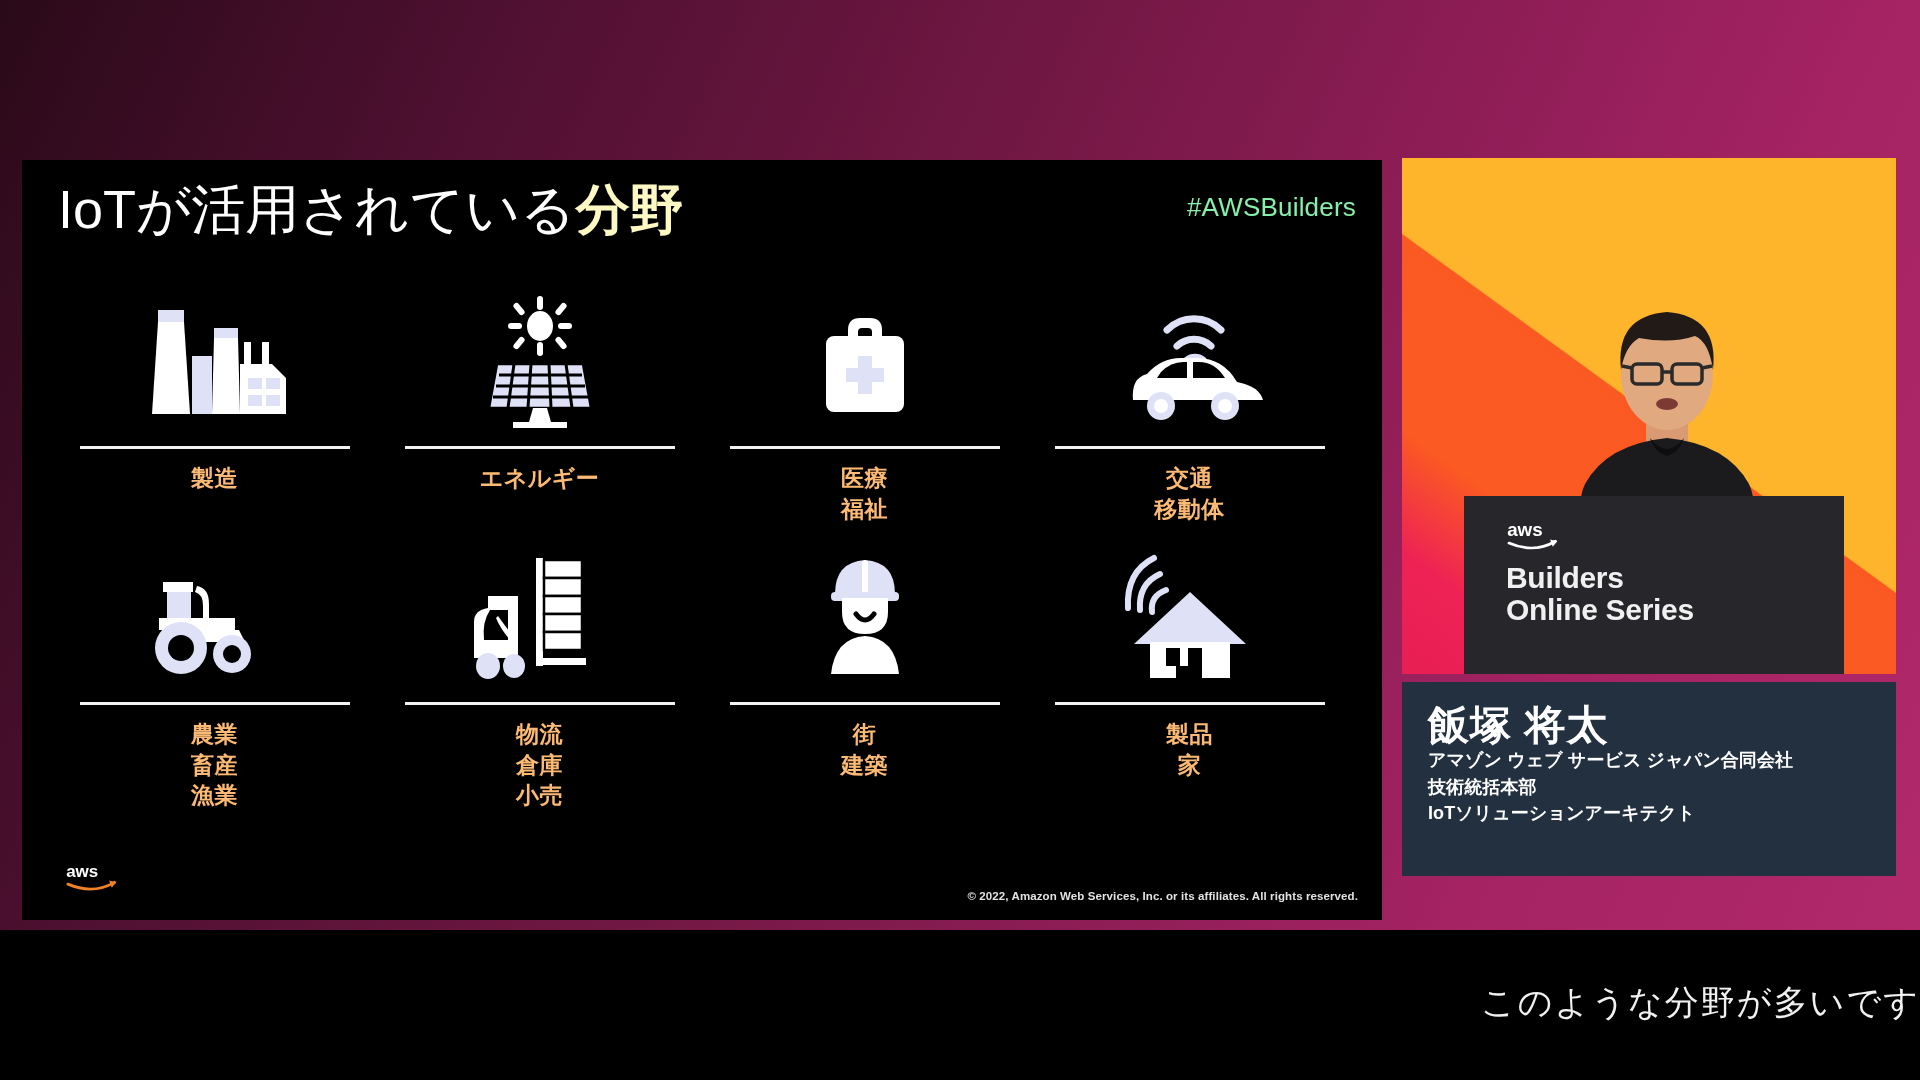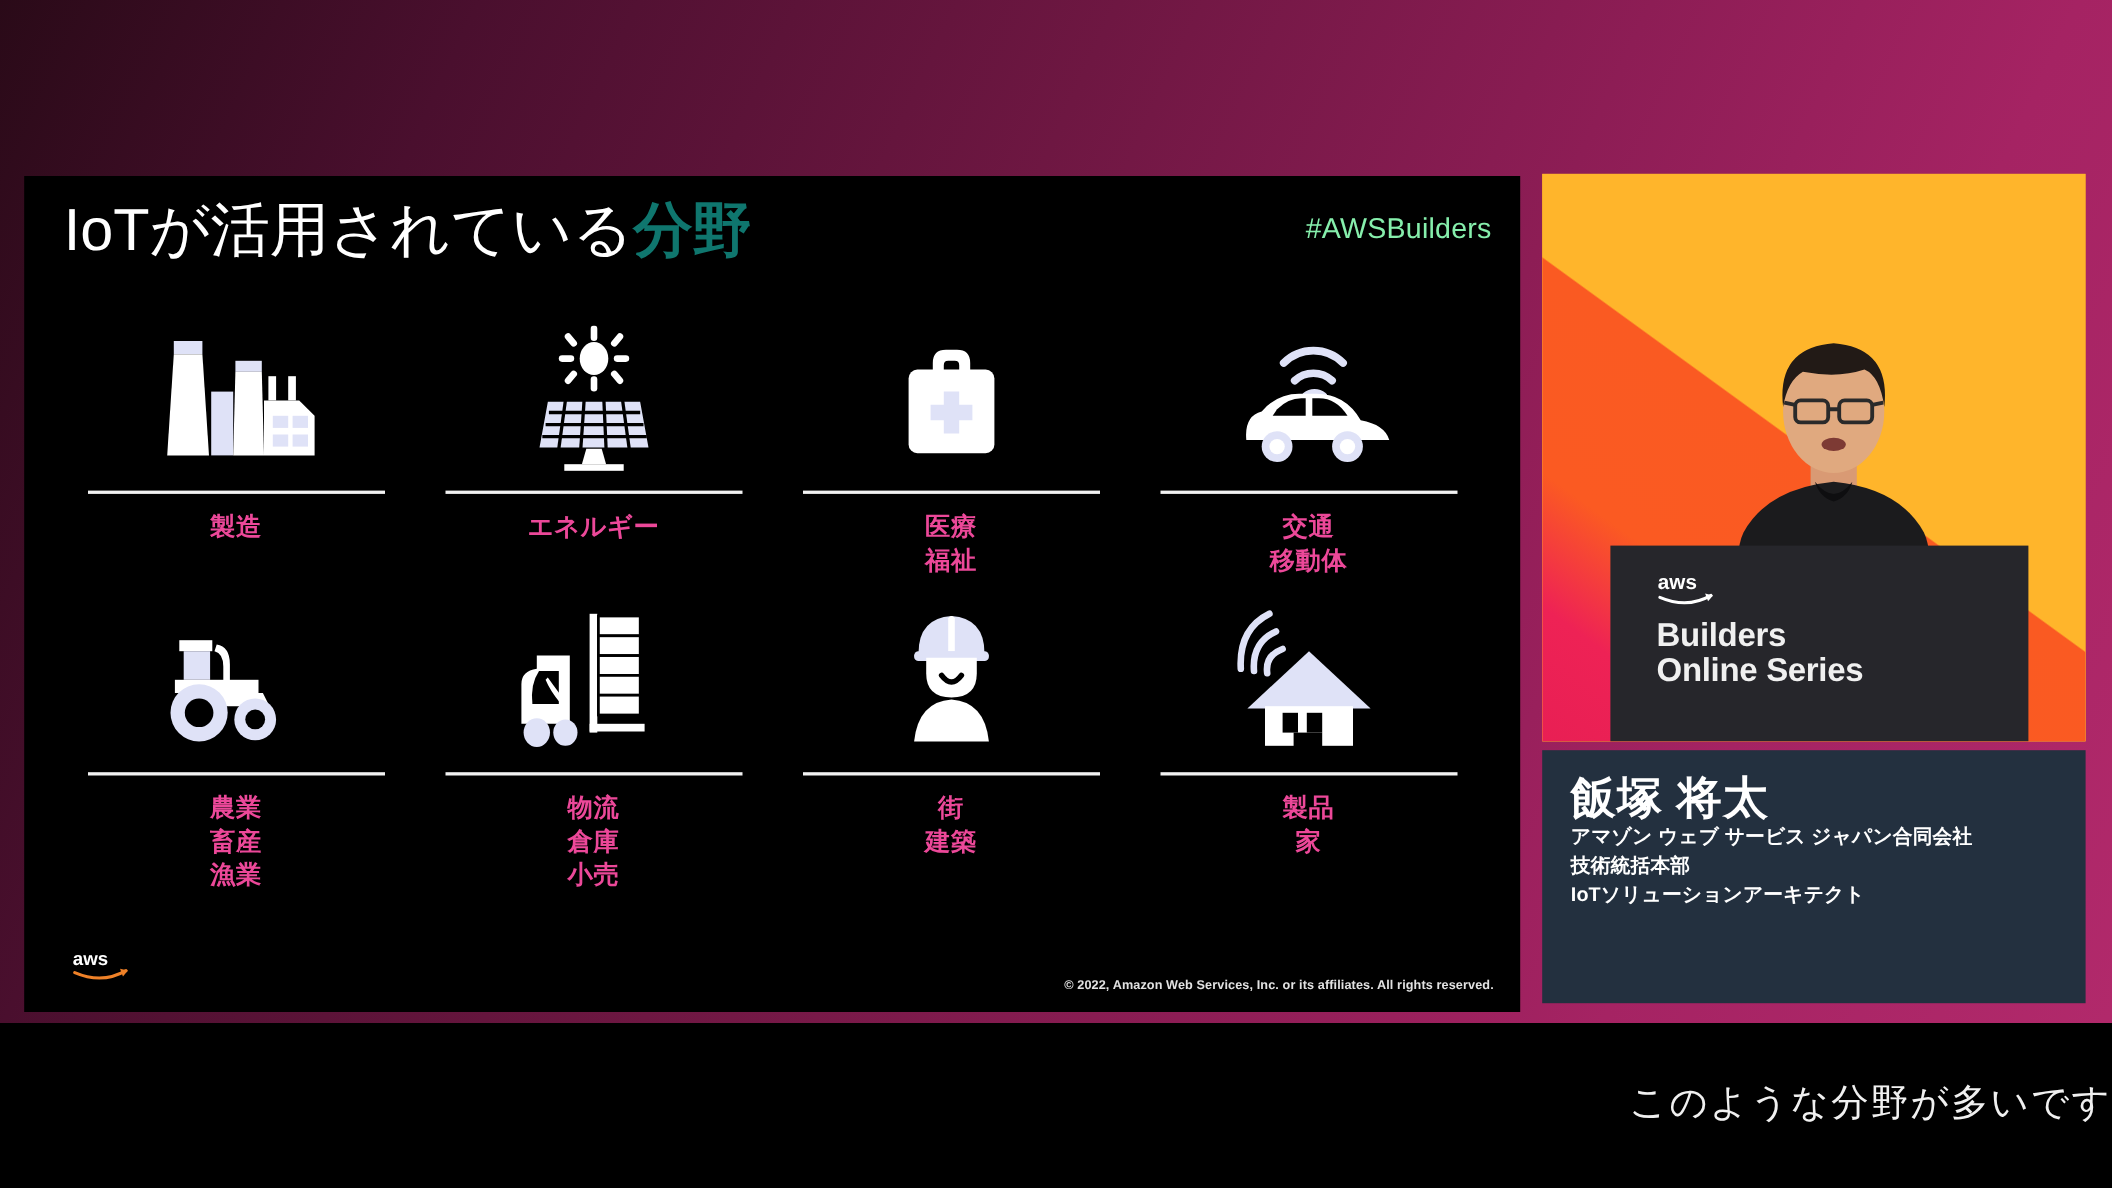--- a/index.html
+++ b/index.html
@@ -25,21 +25,21 @@
     left:22px; top:160px; width:1360px; height:760px;
     background:#000;
     z-index:3;
   }
   #slide-title{
     position:absolute; left:36px; top:22px;
     font-size:54px; font-weight:400; color:#fff;
     letter-spacing:0px; white-space:nowrap;
     line-height:1;
   }
-  #slide-title .accent{ color:#0f766e; font-weight:700; }
+  #slide-title .accent{ color:#fef9c3; font-weight:700; }
   #hashtag{
     position:absolute; right:26px; top:32px;
     font-size:26px; color:#86efac; font-weight:400; letter-spacing:.2px;
   }
   
   #grid{
     position:absolute; left:30px; top:130px; width:1300px;
     display:grid;
     grid-template-columns:repeat(4,1fr);
     grid-template-rows:auto auto;
@@ -49,21 +49,21 @@
   .icon-box{
     height:150px; width:100%;
     display:flex; align-items:flex-end; justify-content:center;
     padding-bottom:4px;
   }
   .icon-box svg{ display:block; }
   .rule{
     width:270px; height:3px; background:#f2f2f2; margin-top:6px;
   }
   .cap{
-    margin-top:14px; text-align:center; color:#ec4899;
+    margin-top:14px; text-align:center; color:#fdba74;
     font-size:23px; font-weight:700; line-height:1.33;
     letter-spacing:.5px;
   }
   .cap span{ display:block; }
   
   #aws-logo{
     position:absolute; left:44px; bottom:26px; width:54px; height:34px;
   }
   #copyright{
     position:absolute; right:24px; bottom:18px;
@@ -86,21 +86,21 @@
   #podium .p-aws{ position:absolute; left:42px; top:22px; width:56px; height:34px;}
   #podium .p-text{
     position:absolute; left:42px; top:66px;
     color:#f0f0f0; font-size:30px; font-weight:700; line-height:1.08;
     letter-spacing:-.3px;
   }
   
   #person{ position:absolute; left:140px; bottom:56px; width:250px; height:320px; }
   
   #speaker{
-    position:absolute; left:1402px; top:682px; width:494px; height:230px;
+    position:absolute; left:1402px; top:682px; width:494px; height:194px;
     background:#23303f; z-index:3; padding:22px 26px 0 26px;
   }
   #speaker-name{
     color:#fff; font-size:41px; font-weight:700; letter-spacing:1px;
     line-height:1.05;
   }
   #speaker-affil{
     color:#fff; font-size:18px; font-weight:700;
     line-height:1.48; letter-spacing:.1px;
   }

